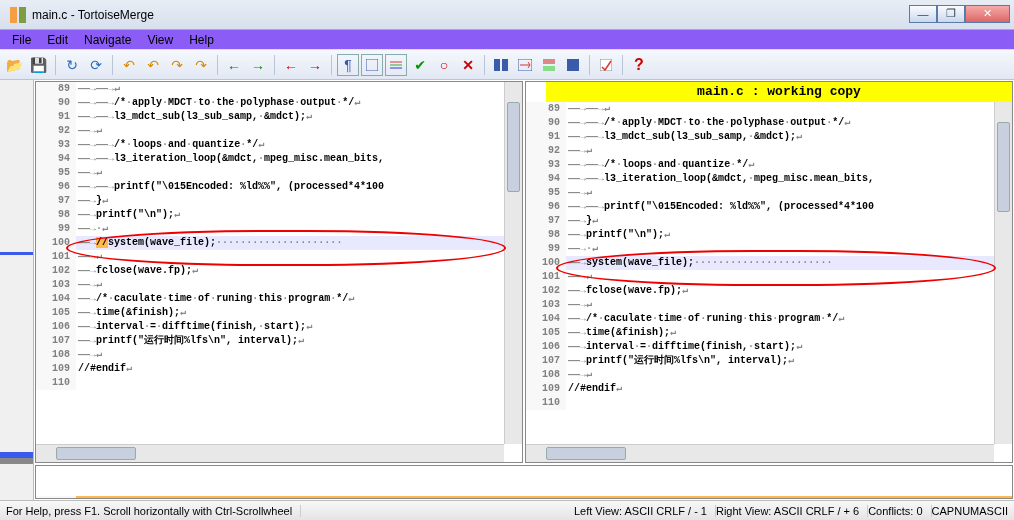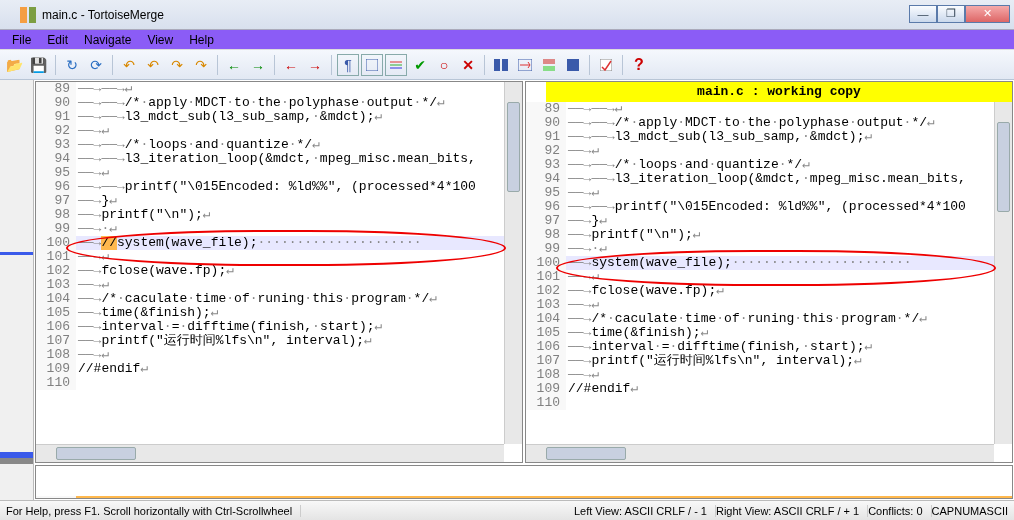--- a/index.html
+++ b/index.html
@@ -1,19 +1,19 @@
 <!DOCTYPE html>
 <html><head>
 <meta charset="utf-8">
 <style>
 * { margin:0; padding:0; box-sizing:border-box; }
 html,body { width:1014px; height:520px; overflow:hidden; font-family:Tahoma,sans-serif; font-size:11px; }
 .window { width:1014px; height:520px; background:#fff; display:flex; flex-direction:column; }
 .titlebar { height:30px; background:linear-gradient(#e8edf5,#d8e0ee); display:flex; align-items:center; justify-content:space-between; border-bottom:1px solid #aab; }
-.title-left { display:flex; align-items:center; gap:6px; padding-left:20px;text-align:right; }
+.title-left { display:flex; align-items:center; gap:6px; padding-left:10px;text-align:right; }
 .title-icon { width:16px; height:16px; }
 .title-text { font-size:12px; color:#000; }
 .winbtns { display:flex; height:20px; margin-right:4px; }
 .winbtn { width:28px; height:18px; border:1px solid #5a7aaa; background:linear-gradient(#fafcff,#cad8ec); display:flex; align-items:center; justify-content:center; font-size:11px; color:#345; cursor:default;}
 .winbtn.close { background:linear-gradient(#f5aaaa,#d66); color:#fff; width:45px;}
 .menubar { height:20px; background:#8b5cf6; display:flex; align-items:center; padding:0 4px; border-bottom:1px solid #ddd; }
 .menuitem { padding:2px 8px; font-size:12px; color:#000; }
 .toolbar { height:30px; background:linear-gradient(#f5f8fd,#e2e8f3); display:flex; align-items:center; padding:0 4px; gap:2px; border-bottom:1px solid #b8c5d6;}
 .tbicon { width:22px; height:22px; display:flex; align-items:center; justify-content:center; font-size:14px; }
 .tsep { width:1px; height:20px; background:#b8c5d6; margin:0 3px; }
@@ -21,21 +21,21 @@
 .locator { width:34px; background:#f0f0f0; border-right:1px solid #bbb; position:relative;}
 .locator-marks { position:absolute; left:0; right:0; }
 .lm { height:3px; }
 .panes { flex:1; display:flex; flex-direction:column; }
 .split { flex:1; display:flex; overflow:hidden;}
 .pane { flex:1; display:flex; flex-direction:column; border:1px solid #888; margin:1px; overflow:hidden;}
 .pane-header { height:20px; text-align:center; font-family:'Courier New',monospace; font-weight:bold; font-size:13px; line-height:20px; }
 .hdr-left { background:#ffb84d; }
 .hdr-right { background:#ffff00;margin-left:20px; }
 .codewrap { flex:1; position:relative; overflow:hidden; background:#fff;}
-.code { position:absolute; top:0; left:0; right:18px; font-family:'Courier New',monospace; font-size:13px; line-height:14px; white-space:pre; color:#000;}
+.code { position:absolute; top:0; left:0; right:18px; font-family:'Courier New',monospace; font-size:10px; line-height:14px; white-space:pre; color:#000;font-weight:bold;}
 .line { display:flex; height:14px; }
 .linenum { width:40px; text-align:right; padding-right:6px; color:#808080; background:#f8f8f8; flex-shrink:0;}
 .linecode { flex:1; overflow:hidden; padding-left:2px;}
 .arrow { color:#888; }
 .dots { color:#888; }
 .para { color:#888; }
 .diffline .linecode { background:#e8e8ff; }
 .commentword { background:#ffb84d; }
 .vscroll { position:absolute; right:0; top:0; bottom:18px; width:18px; background:#e8e8e8; border-left:1px solid #ccc;}
 .vthumb { position:absolute; left:2px; right:2px; background:#c8d0e0; border:1px solid #9aa; border-radius:2px;}
@@ -197,20 +197,20 @@
        </div>
      </div>
 
    </div>
  </div>
 
  <div class="statusbar">
    <span class="sbitem">For Help, press F1. Scroll horizontally with Ctrl-Scrollwheel</span>
    <span class="sbspacer"></span>
    <span class="sbitem">Left View: ASCII CRLF  / - 1</span>
-   <span class="sbitem">Right View: ASCII CRLF  / + 1</span>
+   <span class="sbitem">Right View: ASCII CRLF  / + 6</span>
    <span class="sbitem">Conflicts: 0</span>
    <span>CAP</span>
    <span>NUM</span>
    <span>ASCII</span>
  </div>
 
 </div>
 
 </body></html>

